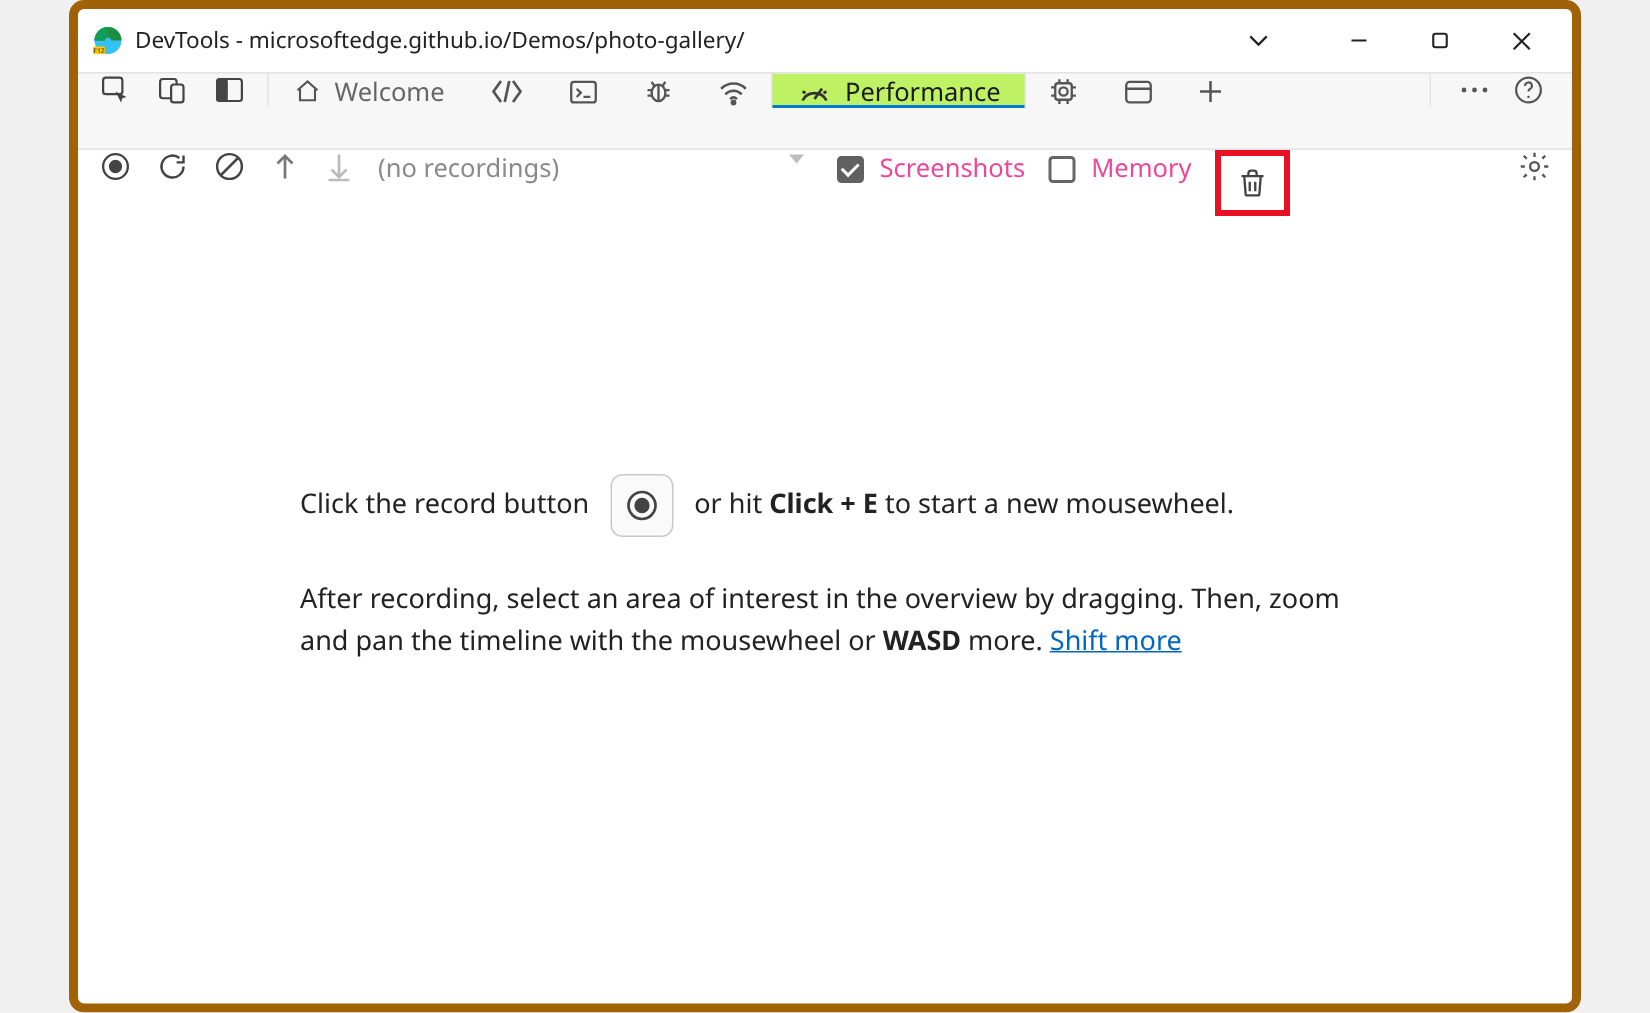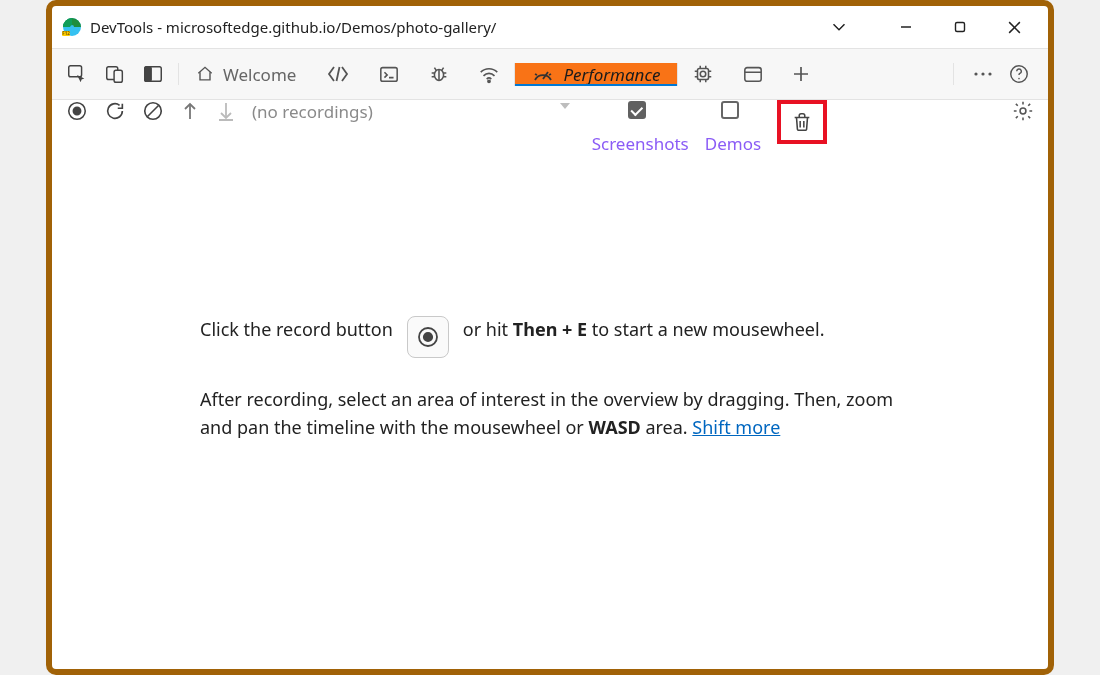--- a/index.html
+++ b/index.html
@@ -33,37 +33,36 @@
   .title-text { font-size: 15px; color:#222; flex: 1 1 auto; white-space:nowrap; }
   .winbtns { display:flex; gap: 18px; align-items:center; padding-right:10px;}
   .winbtn { width: 36px; height: 32px; display:flex;align-items:center;justify-content:center;}
   .icon { display:inline-flex; align-items:center; justify-content:center;}
   
   .tabstrip {
     height: 52px;
     border-top: 1px solid #e3e3e3;
     border-bottom: 1px solid #e3e3e3;
     background: #f7f7f7;
-    display: flex; align-items: center;
+    display: flex; align-items: flex-start;
   }
   .tabstrip .group-left { display:flex; align-items:center; gap:16px; padding:0 14px; border-right:1px solid #e3e3e3;}
   .tabrow { display:flex; align-items:stretch; flex:1 1 auto; overflow:hidden;}
   .tab {
     display:flex; align-items:center; gap:8px;
     padding: 0 16px;
     color:#3a3a3a;
     font-size:17px;
     position: relative;
   }
   .tab.iconly { padding: 0 14px; }
   .tab.active {
-    background:#f97316;
+    background:#bef264;
     border-left:1px solid #e3e3e3; border-right:1px solid #e3e3e3;
     color:#1b1b1b;
-    font-style:italic;
   }
   .tab.active::after{
     content:""; position:absolute; left:0; right:0; bottom:-1px; height:3px;
     background:#0078d4;
   }
   .tabstrip .group-right { display:flex; align-items:center; gap:14px; padding:0 18px; border-left:1px solid #e3e3e3;}
   
   .toolbar {
     height: 48px;
     display:flex; align-items:flex-start;
@@ -77,39 +76,39 @@
   .chk {
     width:18px;height:18px;border:2px solid #666;border-radius:3px;
     display:inline-flex;align-items:center;justify-content:center;
     position:relative; top:1px; margin-right:6px;
   }
   .chk.checked { background:#616161; border-color:#616161;}
   .chk.checked::after{
     content:""; width:9px;height:5px;border-left:2px solid #fff;border-bottom:2px solid #fff;
     transform: rotate(-45deg) translateY(-1px);
   }
-  .opt { display:flex; align-items:center; color:#8b5cf6; gap:14px;flex-direction:column;}
+  .opt { display:flex; align-items:center; color:#ec4899; gap:4px;}
   .highlight-box {
     border: 4px solid #e81123;
     padding: 6px 10px;
     display:flex;align-items:center;justify-content:center;
   }
   
   .content {
     flex:1 1 auto;
     display:flex; align-items:center; justify-content:center;
     padding-bottom: 60px;
   }
   .instructions {
     width: 700px;
     font-size: 18px;
     line-height: 1.55;
     color:#222;
   }
-  .instr-row { display:flex; align-items:flex-start; gap:14px; margin-bottom: 28px;}
+  .instr-row { display:flex; align-items:center; gap:14px; margin-bottom: 28px;}
   .btn-demo {
     width:42px;height:42px;border:1px solid #c9c9c9;border-radius:8px;
     display:flex;align-items:center;justify-content:center;
     background:#fafafa;
   }
   a.link { color:#0067c0; text-decoration: underline;}
   svg { display:block; }
 </style>
 </head>
 <body>
@@ -315,21 +314,21 @@
       <svg width="14" height="12" viewBox="0 0 14 10">
           <path d="M2 2l5 6 5-6z" fill="#bdbdbd"></path>
         </svg>
     </span>
     <label class="opt">
       <span class="chk checked"></span>
       <span>Screenshots</span>
     </label>
     <label class="opt">
       <span class="chk"></span>
-      <span>Demos</span>
+      <span>Memory</span>
     </label>
     <span class="highlight-box">
       <span class="icon">
         <svg width="22" height="24" viewBox="0 0 24 24" fill="none" stroke="#444" stroke-width="1.7">
             <path d="M4 7h16"></path>
             <path d="M9 7V5a2 2 0 0 1 2-2h2a2 2 0 0 1 2 2v2"></path>
             <path d="M6 7l1 13a1 1 0 0 0 1 1h8a1 1 0 0 0 1-1l1-13"></path>
             <line x1="10" y1="11" x2="10" y2="18"></line>
             <line x1="14" y1="11" x2="14" y2="18"></line>
           </svg>
@@ -349,25 +348,25 @@
 
       <div class="instr-row">
         <span>Click the record button</span>
         <span class="btn-demo">
           <svg width="24" height="24" viewBox="0 0 24 24" fill="none" stroke="#444" stroke-width="1.8">
               <circle cx="12" cy="12" r="9"></circle>
               <circle cx="12" cy="12" r="4.2" fill="#444"></circle>
             </svg>
         </span>
         <span>
-          <span>or hit </span><b>Then + E</b><span> to start a new mousewheel.</span>
+          <span>or hit </span><b>Click + E</b><span> to start a new mousewheel.</span>
         </span>
       </div>
 
 
       <div>
-        <span>After recording, select an area of interest in the overview by dragging. Then, zoom and pan the timeline with the mousewheel or </span><b>WASD</b><span> area. </span><a href="#" class="link">Shift more</a>
+        <span>After recording, select an area of interest in the overview by dragging. Then, zoom and pan the timeline with the mousewheel or </span><b>WASD</b><span> more. </span><a href="#" class="link">Shift more</a>
       </div>
 
     </div>
   </div>
 
 </div>
 
 </body></html>

